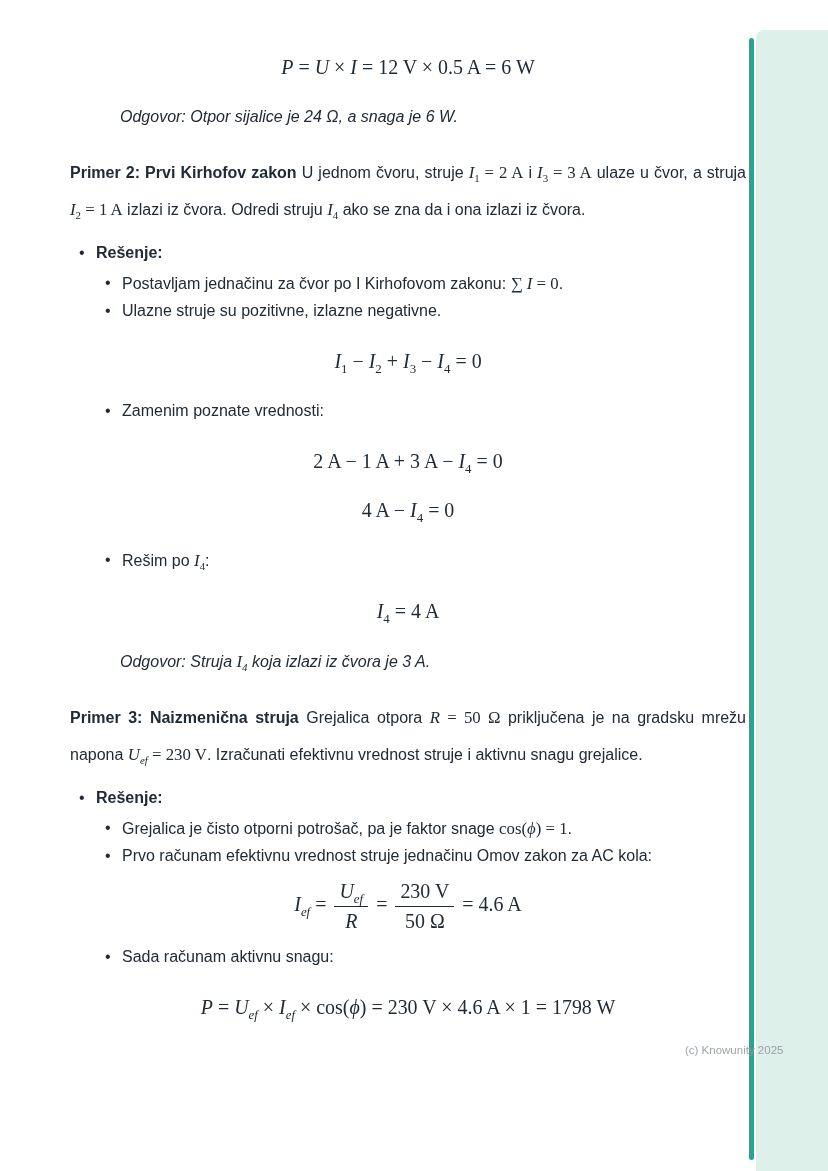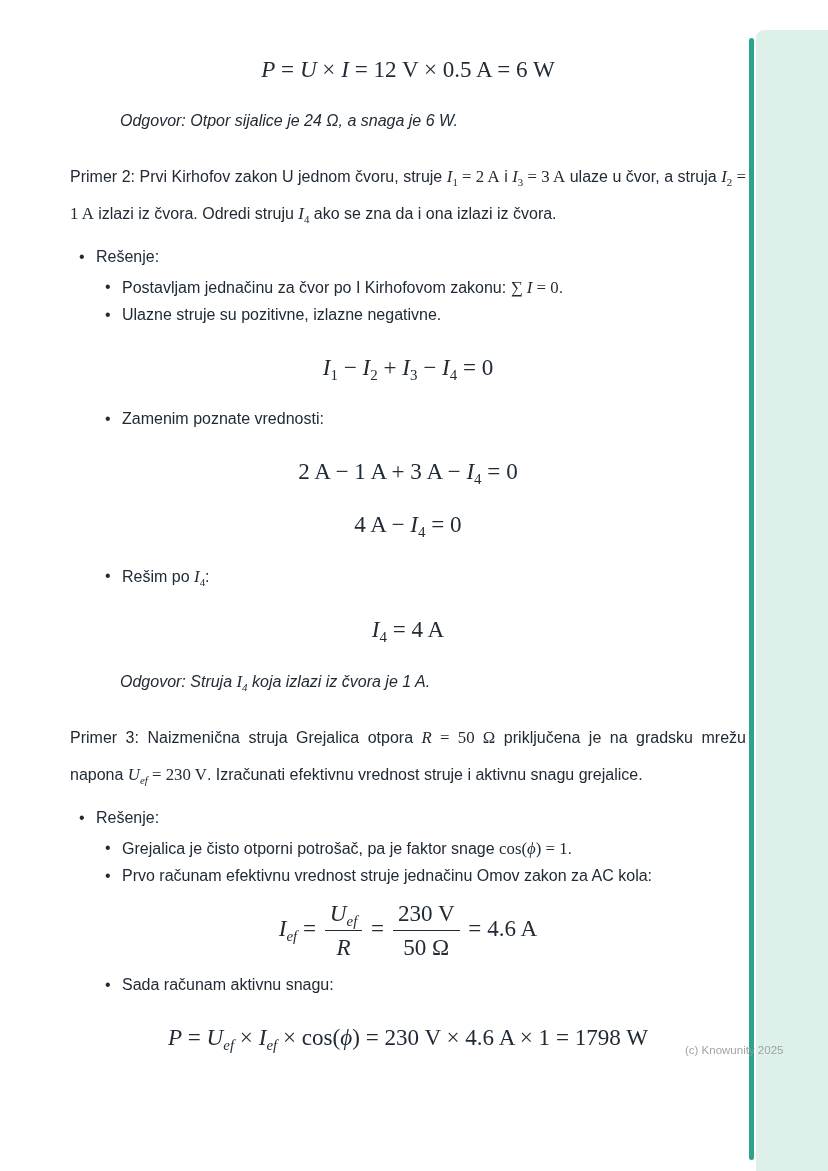--- a/index.html
+++ b/index.html
@@ -9,25 +9,25 @@
     color: var(--text-color, #212b36);
     font-size: 16px;
   }
   .page { position: absolute; inset: 0; background: #ffffff; }
 
   .content { position: absolute; left: 70px; top: 50px; width: 676px; }
 
   .math { font-family: "Liberation Serif", "DejaVu Serif", serif; font-size: 1.05em; }
   .var { font-family: "Liberation Serif", "DejaVu Serif", serif; font-style: italic; }
   sub.math { font-size: 0.68em; line-height: 0; }
-  .b { font-weight: 400; }
+  .b { font-weight: 700; }
   .txt { font-family: inherit; }
 
   .formula {
-    text-align: center; margin: 26px 0; font-size: 22px;
+    text-align: center; margin: 26px 0; font-size: 19px;
     font-family: "Liberation Serif", "DejaVu Serif", serif;
   }
   .formula:first-child { margin-top: 6px; }
   .formula-tall { margin: 12px 0; }
 
   .frac { display: inline-block; vertical-align: middle; text-align: center; margin: 0 3px; }
   .frac .num { display: block; padding: 0 5px 3px; }
   .frac .den { display: block; border-top: 1.4px solid currentColor; padding: 3px 5px 0; }
 
   .answer { margin: 24px 0 26px 50px; font-style: italic; line-height: 1.5; }
@@ -79,21 +79,21 @@
     <div class="li2"><span class="txt">Zamenim poznate vrednosti:</span></div>
 
     <div class="formula"><span class="math">2 A − 1 A + 3 A − </span><span class="math var">I</span><sub class="math">4</sub><span class="math"> = 0</span></div>
 
     <div class="formula"><span class="math">4 A − </span><span class="math var">I</span><sub class="math">4</sub><span class="math"> = 0</span></div>
 
     <div class="li2"><span class="txt">Rešim po </span><span class="math var">I</span><sub class="math">4</sub><span class="txt">:</span></div>
 
     <div class="formula"><span class="math var">I</span><sub class="math">4</sub><span class="math"> = 4 A</span></div>
 
-    <div class="answer"><span class="txt">Odgovor: Struja </span><span class="math var">I</span><sub class="math">4</sub><span class="txt"> koja izlazi iz čvora je 1 A.</span></div>
+    <div class="answer"><span class="txt">Odgovor: Struja </span><span class="math var">I</span><sub class="math">4</sub><span class="txt"> koja izlazi iz čvora je 3 A.</span></div>
 
     <p class="para"><span class="b">Primer 3: Naizmenična struja</span><span class="txt"> Grejalica otpora </span><span class="math var">R</span><span class="math"> = 50 Ω</span><span class="txt"> priključena je na gradsku mrežu napona </span><span class="math var">U</span><sub class="math var">ef</sub><span class="math"> = 230 V</span><span class="txt">. Izračunati efektivnu vrednost struje i aktivnu snagu grejalice.</span></p>
 
     <div class="li1">
       <span class="b">Rešenje:</span>
     </div>
     <div class="li2"><span class="txt">Grejalica je čisto otporni potrošač, pa je faktor snage </span><span class="math">cos(</span><span class="math var">ϕ</span><span class="math">) = 1</span><span class="txt">.</span></div>
     <div class="li2 narrow"><span class="txt">Prvo računam efektivnu vrednost struje jednačinu Omov zakon za AC kola:</span></div>
 
     <div class="formula formula-tall"><span class="math var">I</span><sub class="math var">ef</sub><span class="math"> = </span><span class="frac"><span class="num"><span class="math var">U</span><sub class="math var">ef</sub></span><span class="den"><span class="math var">R</span></span></span><span class="math"> = </span><span class="frac"><span class="num"><span class="math">230 V</span></span><span class="den"><span class="math">50 Ω</span></span></span><span class="math"> = 4.6 A</span></div>

